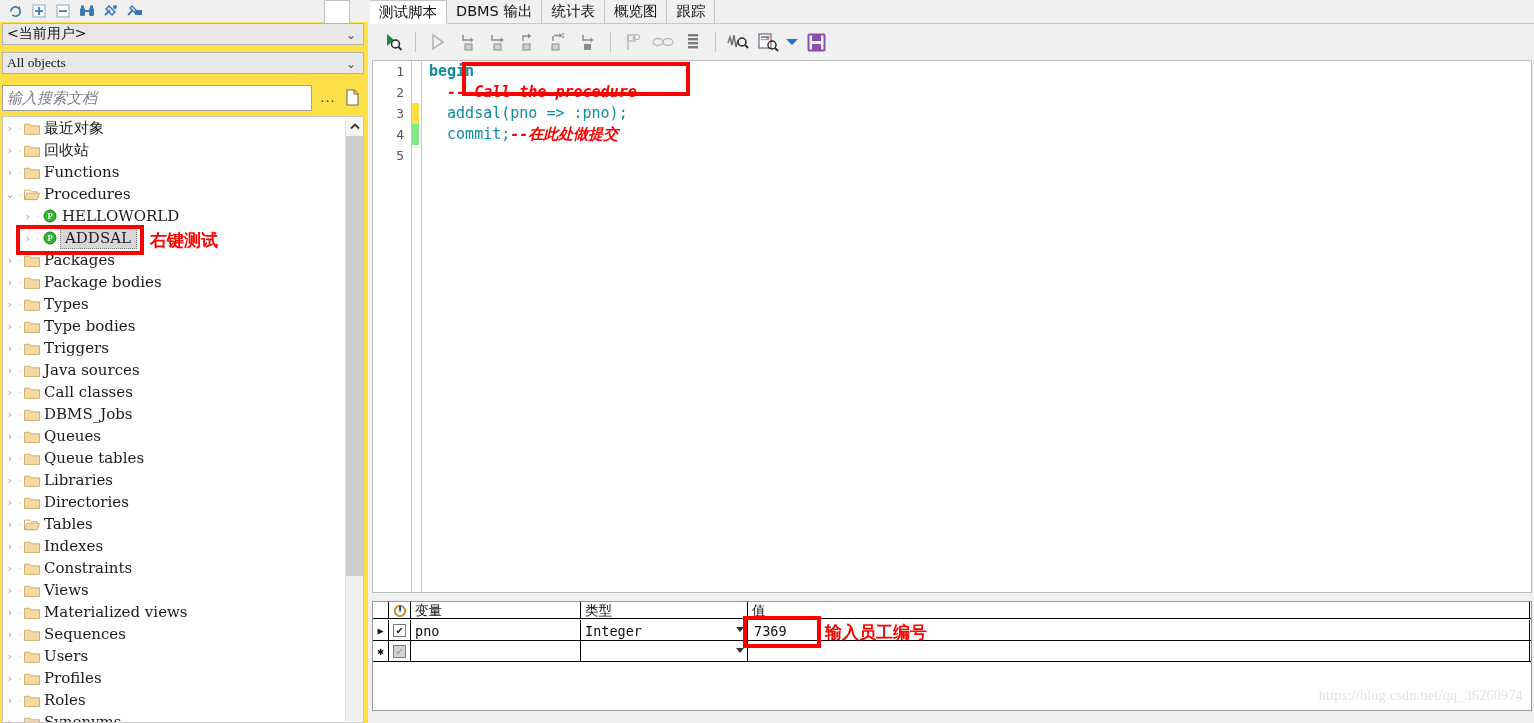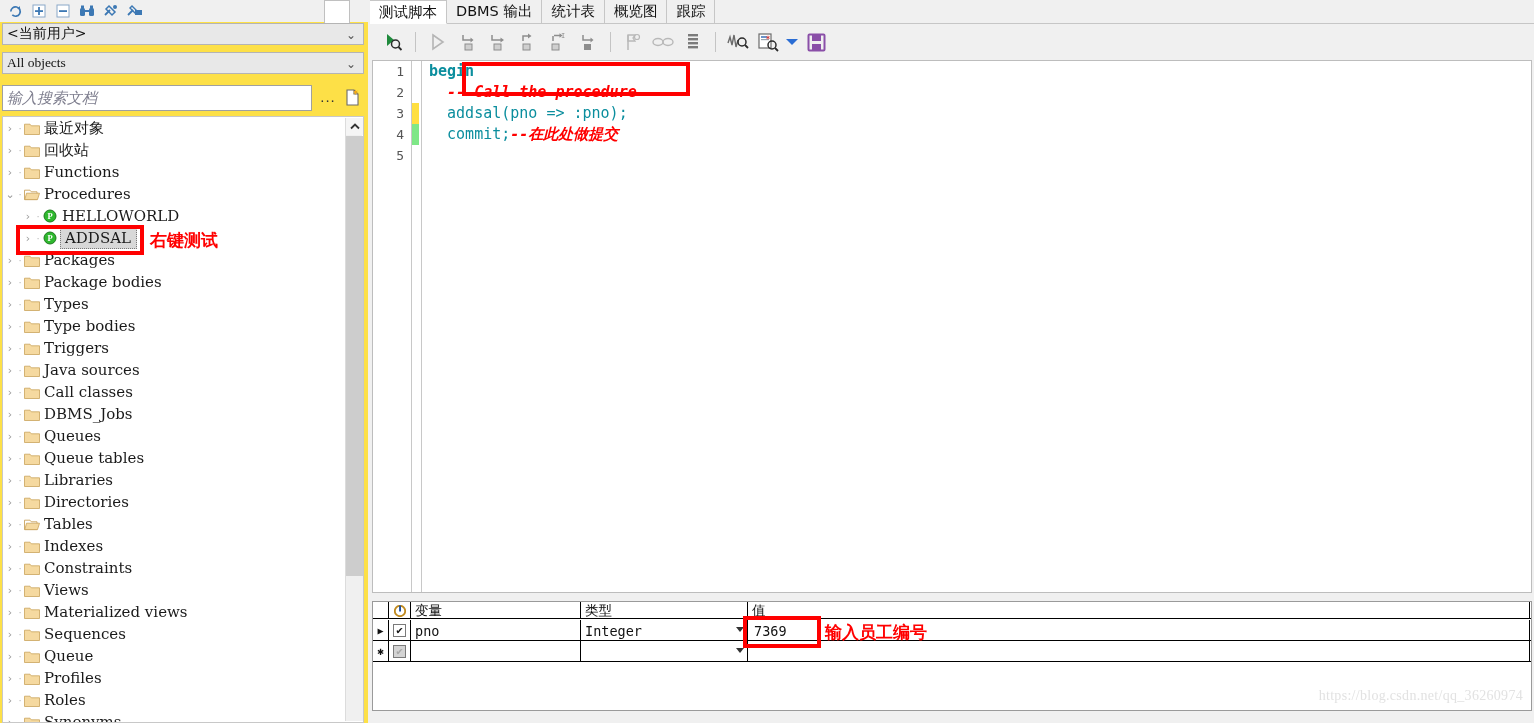--- a/index.html
+++ b/index.html
@@ -666,21 +666,21 @@
             <span class="lbl">Sequences</span>
           </div>
           <div class="tnode">
             <span class="arrow">›</span>
             <span class="dots">·</span>
             <span class="ico">
               <svg width="16" height="13" viewBox="0 0 16 13">
                 <path d="M0.5 2.2h5.5l1.3 1.6H15.5v8.7H0.5z" fill="#f5d9a0" stroke="#c9a35c" stroke-width="0.8"></path>
               </svg>
             </span>
-            <span class="lbl">Queue</span>
+            <span class="lbl">Users</span>
           </div>
           <div class="tnode">
             <span class="arrow">›</span>
             <span class="dots">·</span>
             <span class="ico">
               <svg width="16" height="13" viewBox="0 0 16 13">
                 <path d="M0.5 2.2h5.5l1.3 1.6H15.5v8.7H0.5z" fill="#f5d9a0" stroke="#c9a35c" stroke-width="0.8"></path>
               </svg>
             </span>
             <span class="lbl">Profiles</span>

